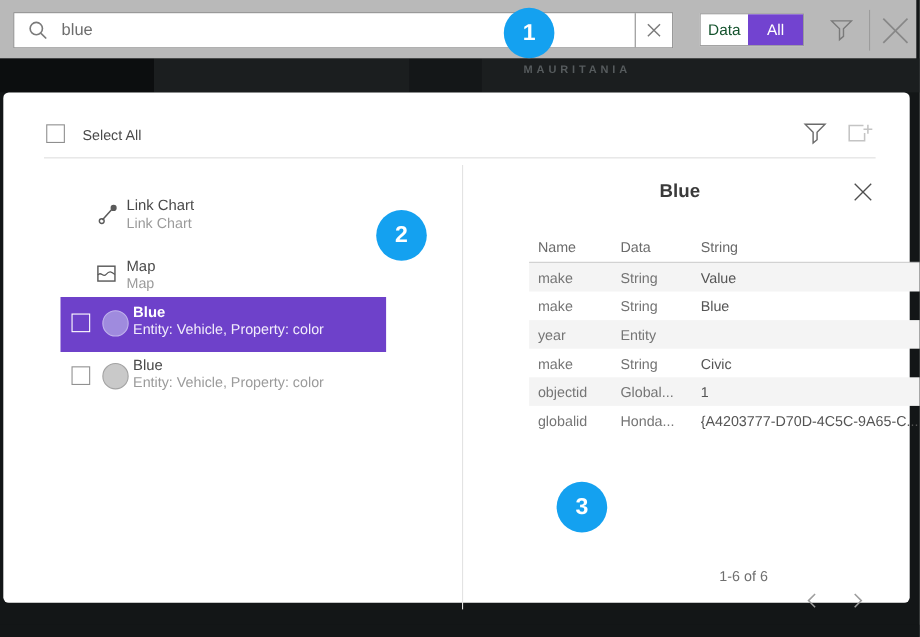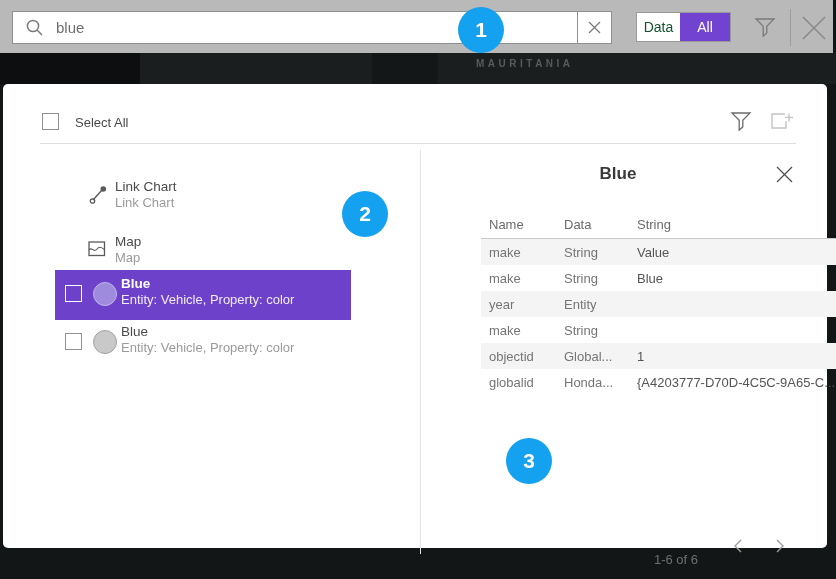--- a/index.html
+++ b/index.html
@@ -72,21 +72,21 @@
     font-size:17px; font-weight:600; color:#3a3a3a; }
   .close-detail { position:absolute; left:772px; top:81px; width:19px; height:19px; cursor:pointer; }
   .attr-table { position:absolute; left:437px; top:126px; width:356px; font-size:13px;margin-left:41px; }
   .t-head { display:grid; grid-template-columns:75px 73px 1fr; padding-left:8px; height:29px;
     align-items:center; color:#6b6b6b; border-bottom:1px solid #c9c9c9; }
   .t-row { display:grid; grid-template-columns:75px 73px 1fr; padding-left:8px; height:26px; align-items:center; }
   .t-row:nth-child(odd) { background:#f4f4f4; }
   .t-row .c-name, .t-row .c-type { color:#757575; }
   .t-row .c-value { color:#555; white-space:nowrap; overflow:hidden; }
 
-  .pagination-label { position:absolute; left:633px; top:468px; width:80px; text-align:center;
+  .pagination-label { position:absolute; left:633px; top:432px; width:80px; text-align:center;
     font-size:13px; color:#6f6f6f; }
   .chev { position:absolute; top:453px; width:18px; height:18px; cursor:pointer; }
   .chev-left { left:727px; }
   .chev-right { left:767px; }
 </style>
 </head>
 <body>
 
 <div class="screen">
 
@@ -202,20 +202,21 @@
           <div class="c-type">String</div>
           <div class="c-value">Blue</div>
         </div>
         <div class="t-row">
           <div class="c-name">year</div>
           <div class="c-type">Entity</div>
         </div>
         <div class="t-row">
           <div class="c-name">make</div>
           <div class="c-type">String</div>
+          <div class="c-value">Civic</div>
         </div>
         <div class="t-row">
           <div class="c-name">objectid</div>
           <div class="c-type">Global...</div>
           <div class="c-value">1</div>
         </div>
         <div class="t-row">
           <div class="c-name">globalid</div>
           <div class="c-type">Honda...</div>
           <div class="c-value">{A4203777-D70D-4C5C-9A65-C...</div>

